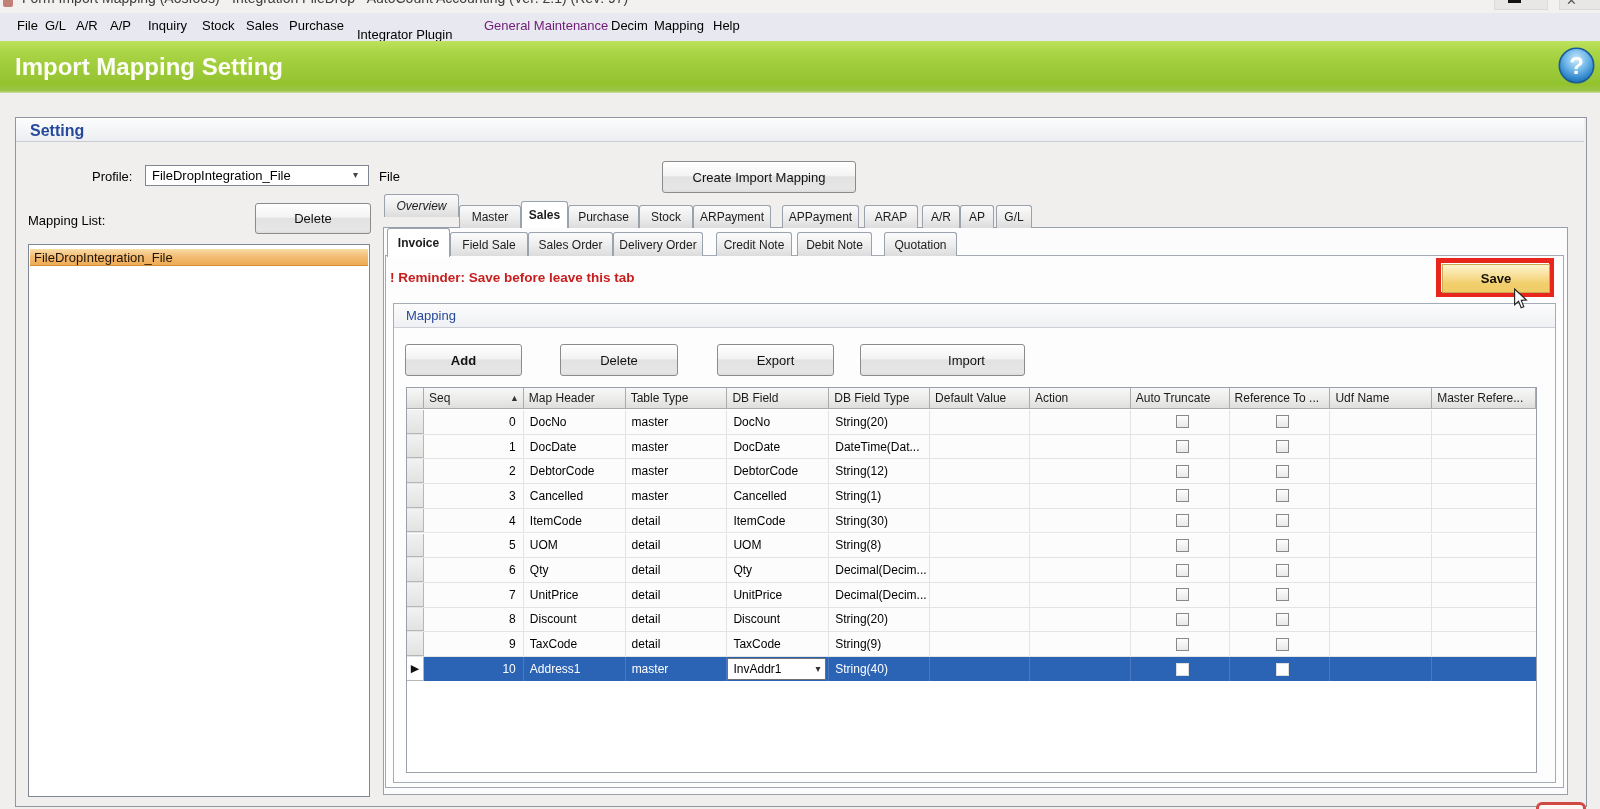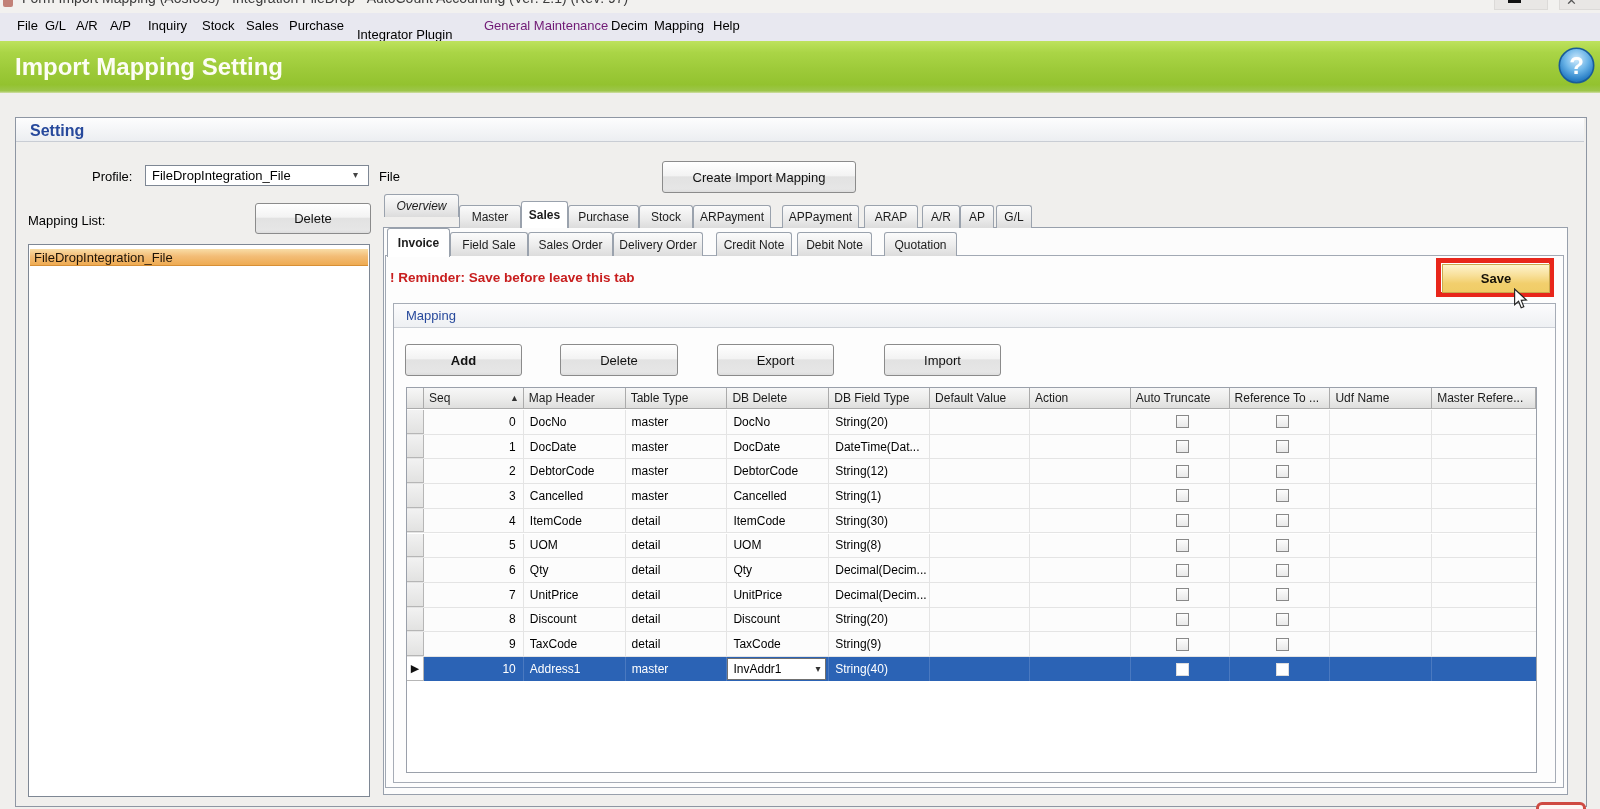--- a/index.html
+++ b/index.html
@@ -117,31 +117,31 @@
 <svg class="abs" style="left:1512px;top:288px;z-index:6;" width="21" height="23" viewBox="0 0 24 26">
 <path d="M3 1 L3 19 L7.5 15 L10.5 22.5 L13.5 21.2 L10.6 14 L16.5 13.6 Z" fill="#fff" stroke="#222" stroke-width="1.3"></path>
   </svg>
 <div class="abs" style="left:393px;top:303px;width:1163px;height:480px;box-sizing:border-box;border:1px solid #a6acb6;background:#fdfdfd;">
  <div class="abs" style="left:0;top:0;width:1161px;height:23px;background:linear-gradient(#fcfcfd,#eef0f3);border-bottom:1px solid #ccd0d6;"></div>
  <div class="abs" style="left:12px;top:4px;font-size:13px;color:#27499c;">Mapping</div>
 </div>
 <div class="btn" style="left:405px;top:344px;width:115px;height:30px;font-weight:bold;">Add</div>
 <div class="btn" style="left:560px;top:344px;width:116px;height:30px;">Delete</div>
 <div class="btn" style="left:717px;top:344px;width:115px;height:30px;">Export</div>
-<div class="btn" style="left:884px;top:344px;width:115px;height:30px;">Import</div>
+<div class="btn" style="left:860px;top:344px;width:115px;height:30px;padding-left:48px;">Import</div>
 <div class="abs" style="left:406px;top:387px;width:1131px;height:386px;box-sizing:border-box;border:1px solid #9aa0aa;background:#fff;">
 <div class="row" style="top:0;height:21px;width:1129px;border-bottom:1px solid #ababab;box-sizing:border-box;">
 <div class="hcell" style="width:17px;"></div>
 <div class="hcell" style="width:100px;">
         <span style="flex:1;">Seq</span>
         <span style="font-size:9px;color:#333;margin-right:4px;">▲</span>
       </div>
 <div class="hcell" style="width:102px;">Map Header</div>
 <div class="hcell" style="width:102px;text-align:center;">Table Type</div>
-<div class="hcell" style="width:102px;">DB Delete</div>
+<div class="hcell" style="width:102px;">DB Field</div>
 <div class="hcell" style="width:101px;">DB Field Type</div>
 <div class="hcell" style="width:100px;">Default Value</div>
 <div class="hcell" style="width:101px;">Action</div>
 <div class="hcell" style="width:99px;">Auto Truncate</div>
 <div class="hcell" style="width:101px;">Reference To ...</div>
 <div class="hcell" style="width:102px;">Udf Name</div>
 <div class="hcell" style="width:104px;">Master Refere...</div>
 </div>
 <div class="row" style="top:22.0px;height:24.7px;width:1129px;border-bottom:1px solid #e4e4e4;box-sizing:border-box;background:#fcfcfc;">
 <div class="ind" style="width:17px;"></div>

